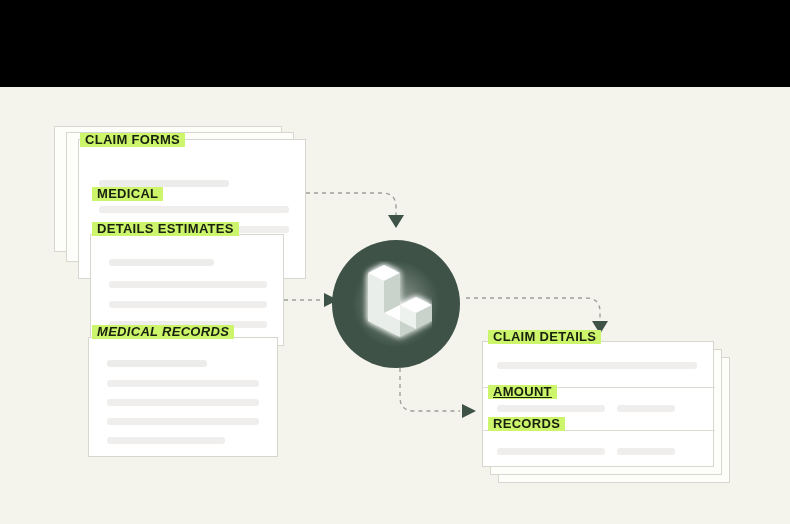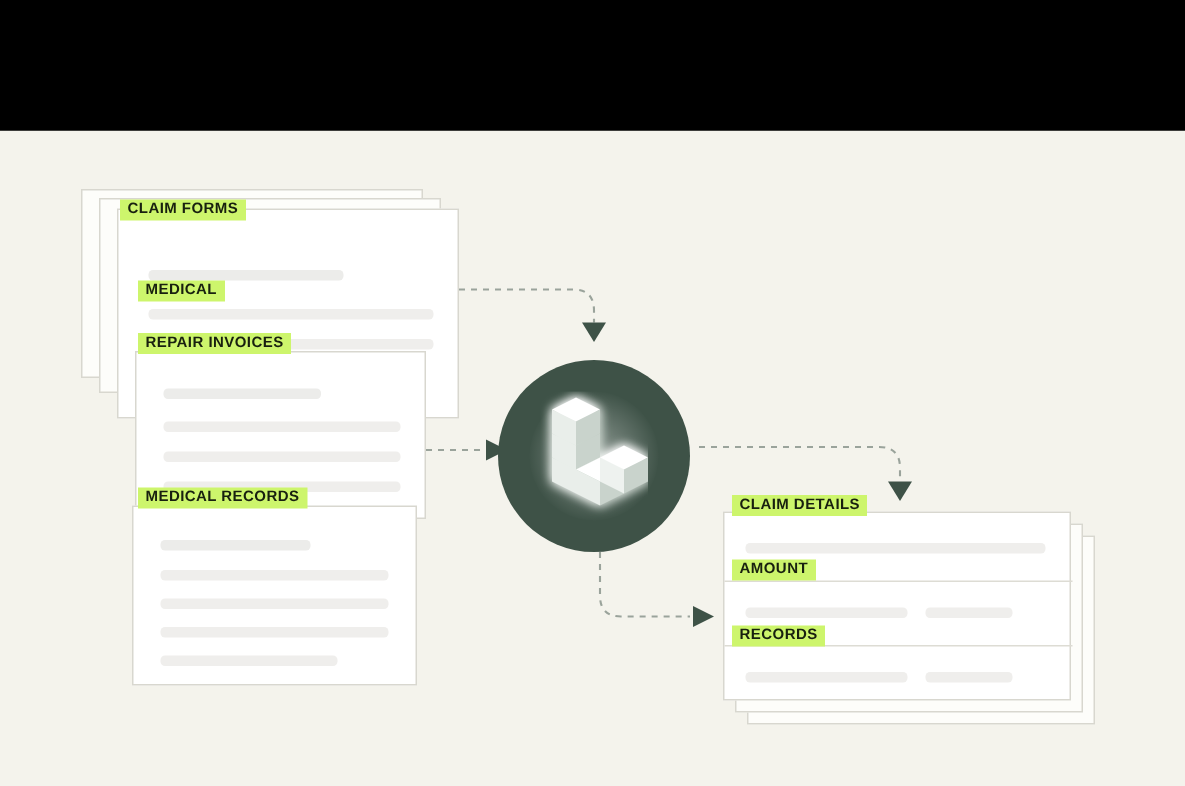--- a/index.html
+++ b/index.html
@@ -70,21 +70,21 @@
     background: #dddcd4;
   }
 
   
   .tag {
     position: absolute;
     background: #cdf56c;
     color: #18200f;
     font-family: "Liberation Sans", sans-serif;
     font-weight: bold;
-    font-size: 10px;
+    font-size: 13px;
     letter-spacing: 0.3px;
     line-height: 14px;
     height: 14px;
     padding: 0 5px;
     white-space: nowrap;
     z-index: 40;
   }
 
   
   .logo-badge {
@@ -169,22 +169,22 @@
       <div class="doc-card" style="left:88px; top:250px; width:190px; height:120px;">
         <div class="skel" style="left:18px; top:22px; width:100px;"></div>
         <div class="skel soft" style="left:18px; top:42px; width:152px;"></div>
         <div class="skel soft" style="left:18px; top:61px; width:152px;"></div>
         <div class="skel soft" style="left:18px; top:80px; width:152px;"></div>
         <div class="skel soft" style="left:18px; top:99px; width:118px;"></div>
       </div>
 
       <div class="tag" style="left:80px; top:46px;">CLAIM FORMS</div>
       <div class="tag" style="left:92px; top:100px;">MEDICAL</div>
-      <div class="tag" style="left:92px; top:135px;">REPAIR INVOICES</div>
-      <div class="tag" style="left:92px; top:238px;">MEDICAL RECORDS</div>
+      <div class="tag" style="left:92px; top:135px;">DETAILS ESTIMATES</div>
+      <div class="tag" style="left:92px; top:238px;font-style:italic;">MEDICAL RECORDS</div>
     </div>
 
     <svg class="connector" viewBox="0 0 790 437">
 
       <path d="M306,106 L382,106 Q396,106 396,120 L396,128"></path>
       <polygon points="388,128 404,128 396,141"></polygon>
 
       <path d="M284,213 L322,213"></path>
       <polygon points="324,206 338,213 324,220"></polygon>
 
@@ -243,18 +243,18 @@
 
         <div class="skel soft" style="left:14px; top:63px; width:108px;"></div>
         <div class="skel soft" style="left:134px; top:63px; width:58px;"></div>
         <div class="row-divider" style="left:0px; top:88px; width:232px;"></div>
 
         <div class="skel soft" style="left:14px; top:106px; width:108px;"></div>
         <div class="skel soft" style="left:134px; top:106px; width:58px;"></div>
       </div>
 
       <div class="tag" style="left:488px; top:243px;">CLAIM DETAILS</div>
-      <div class="tag" style="left:488px; top:286px;">AMOUNT</div>
+      <div class="tag" style="left:488px; top:298px;text-decoration:underline;">AMOUNT</div>
       <div class="tag" style="left:488px; top:330px;">RECORDS</div>
     </div>
 
   </div>
 </div>
 
 </body></html>

